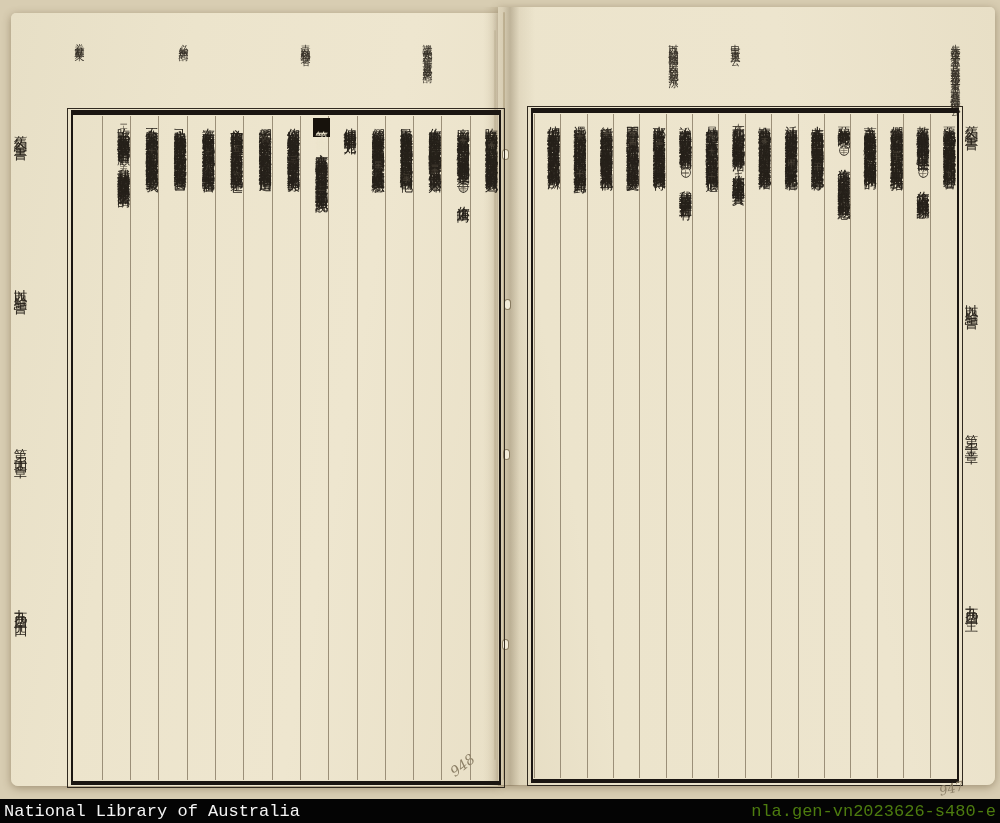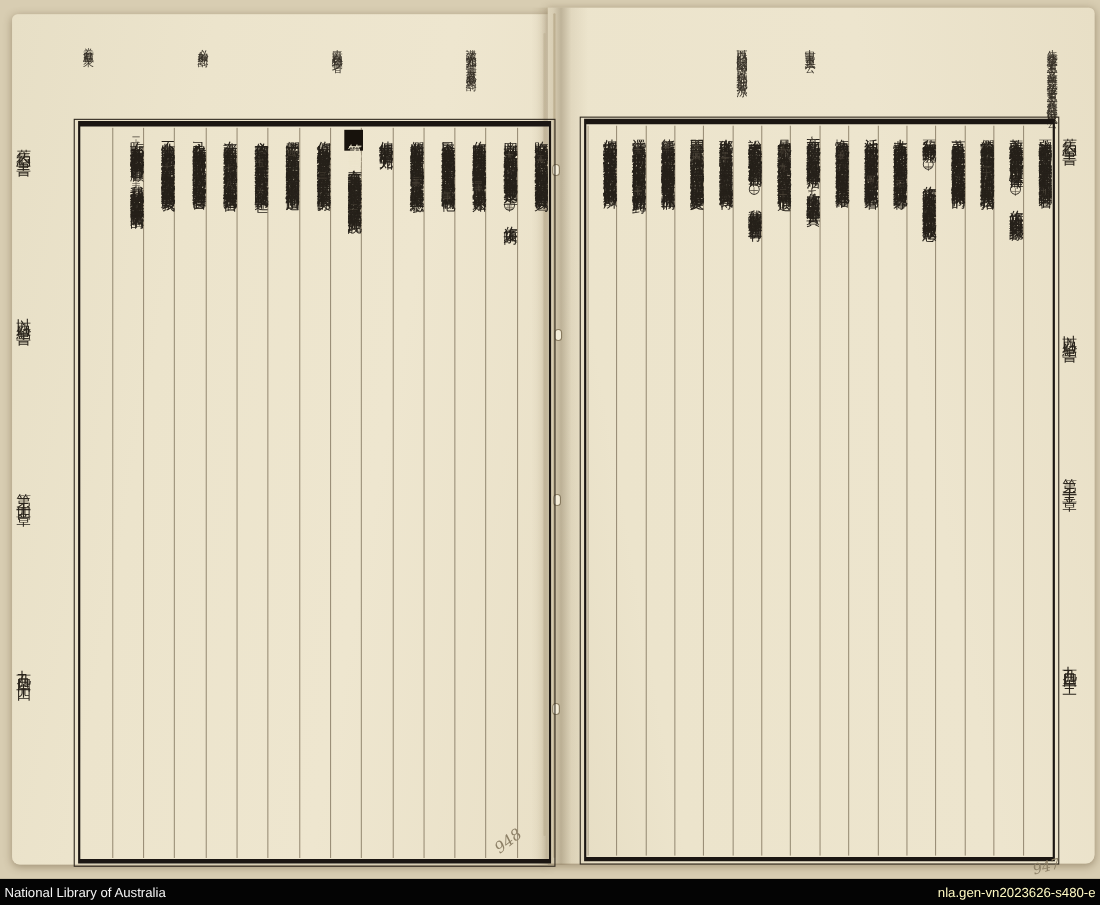--- a/index.html
+++ b/index.html
@@ -76,26 +76,26 @@
   
   .pencil{
     position:absolute;color:#8d8067;font-family:"DejaVu Serif",serif;
     font-style:italic;
   }
   .pencil-948{left:449px;top:757px;font-size:14px;transform:rotate(-38deg);}
   .pencil-947{left:939px;top:781px;font-size:13px;transform:rotate(-14deg);}
   
   .footer-bar{
     position:absolute;left:0;top:799px;width:1000px;height:24px;background:#040404;
-    font-family:Liberation Sans, sans-serif;font-size:12px;
+    font-family:Liberation Mono, monospace;font-size:17px;
     display:flex;justify-content:space-between;align-items:center;
     padding:0 4px;box-sizing:border-box;
   }
   .footer-bar .lib{color:#f4f4f4;}
-  .footer-bar .imgid{color:#fef9c3;text-align:right;}
+  .footer-bar .imgid{color:#4d7c0f;text-align:right;}
 </style>
 </head>
 <body>
 
 <div class="page page-left"></div>
 <div class="page page-right"></div>
 <div class="gutter"></div>
 <div class="crease" style="left:503px;top:12px;height:768px;"></div>
 <div class="crease" style="left:494px;top:30px;height:730px;opacity:.5;"></div>
 <div class="stitch" style="left:503px;top:150px;"></div>

